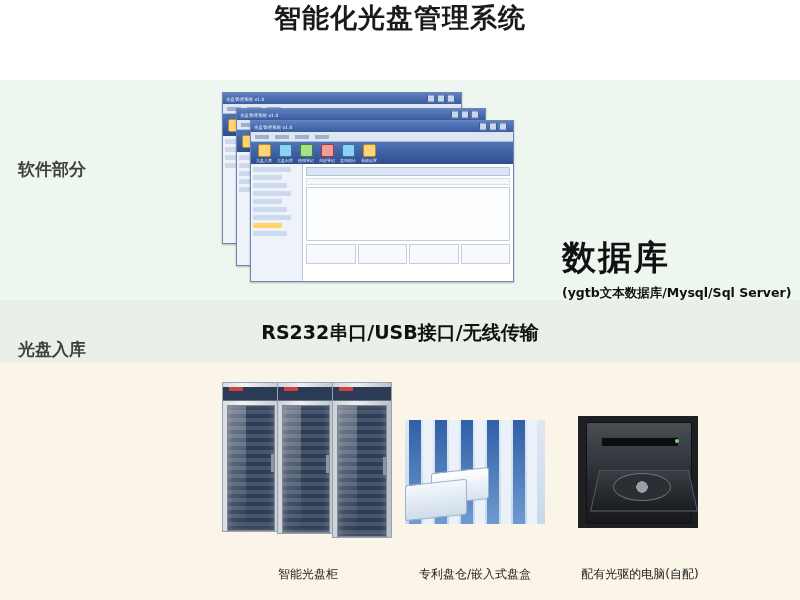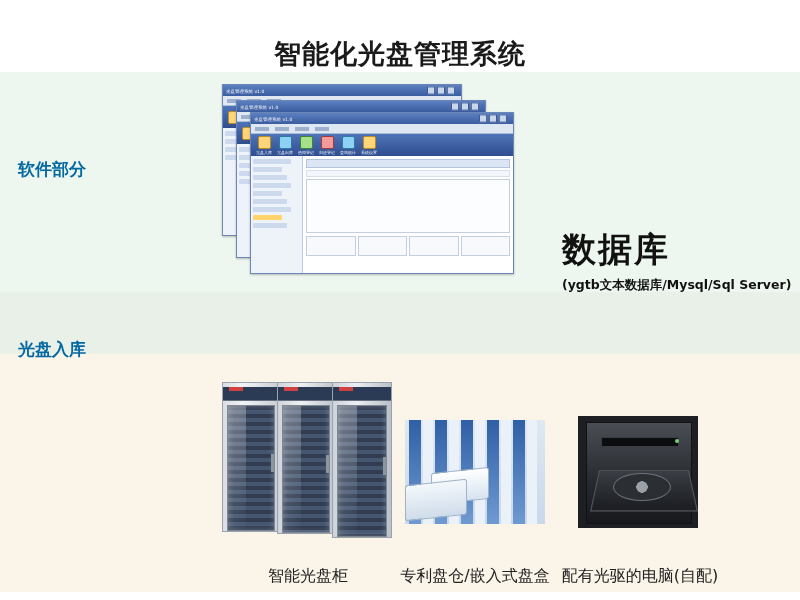--- a/index.html
+++ b/index.html
@@ -7,23 +7,23 @@
     width:800px;height:600px;
     background:#ffffff;
     font-family:"DejaVu Sans","Liberation Sans",sans-serif;
     overflow:hidden;
     position:relative;
   }
   .page{position:relative;width:800px;height:600px;}
 
   
   .title-bar{
-    height:72px;
+    height:80px;
     display:flex;
-    align-items:flex-end;
+    align-items:flex-start;
     justify-content:center;
     background:#ffffff;
   }
   .title-main{
     font-size:27px;
     font-weight:bold;
     color:#1a1a1a;
     letter-spacing:1px;
   }
   .title-sub{
@@ -39,21 +39,21 @@
   .band{position:relative;width:800px;box-sizing:border-box;}
   .band-software{height:220px;background:#eef7ef;}
   .band-connect{height:62px;background:#e8f0e8;}
   .band-hardware{height:238px;background:#fbf4e8;}
 
   .band-label{
     position:absolute;
     left:18px;
     font-size:17px;
     font-weight:bold;
-    color:#0369a1;
+    color:#404040;
     white-space:nowrap;
   }
   .lbl-software{top:158px;}
   .lbl-connect{top:20px;}
   .lbl-hardware{top:456px;}
 
   
   .shots{
     position:absolute;
     left:222px;top:12px;
@@ -140,21 +140,21 @@
   
   .connect-text{
     position:absolute;
     left:0;top:320px;width:800px;
     text-align:center;
     font-size:19px;font-weight:bold;color:#111;
   }
 
   
   .hw{position:absolute;}
-  .hw-cap{position:absolute;font-size:16px;color:#222;text-align:center;white-space:nowrap;}
+  .hw-cap{position:absolute;font-size:12px;color:#222;text-align:center;white-space:nowrap;}
 
   
   .cab-wrap{left:222px;top:382px;width:172px;height:158px;}
   .cab{position:absolute;top:0;border:1px solid #9aa3ad;box-sizing:border-box;
        background:linear-gradient(90deg,#d9dde2,#f2f4f6 35%,#c9ced5);}
   .cab1{left:0;width:58px;height:150px;}
   .cab2{left:55px;width:58px;height:152px;background:linear-gradient(90deg,#cfd4da,#eef0f3 40%,#bfc5cd);}
   .cab3{left:110px;width:60px;height:156px;background:linear-gradient(90deg,#cdd3da,#eceff3 40%,#b9c0c9);}
   .cab-top{height:13px;background:#2b3a55;border-bottom:1px solid #66707e;}
   .cab-top .led{width:14px;height:4px;background:#d04242;margin:4px 0 0 6px;}
@@ -381,20 +381,21 @@
     </div>
   </div>
 
   <div class="band band-connect"></div>
 
   <div class="band band-hardware"></div>
 
   <div class="band-label lbl-software">软件部分</div>
   <div class="band-label lbl-connect" style="top:338px">光盘入库</div>
 
+  <div class="connect-text">RS232串口/USB接口/无线传输</div>
 
   <div class="hw cab-wrap">
     <div class="cab cab1">
       <div class="cab-top">
           <div class="led"></div>
         </div>
       <div class="cab-glass"></div>
       <div class="cab-handle"></div>
     </div>
     <div class="cab cab2">

